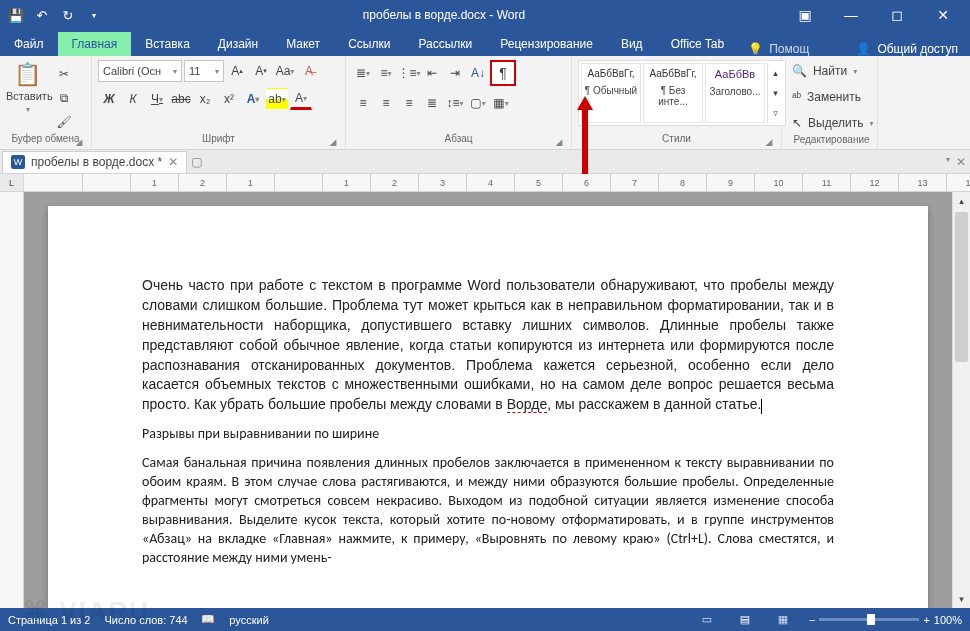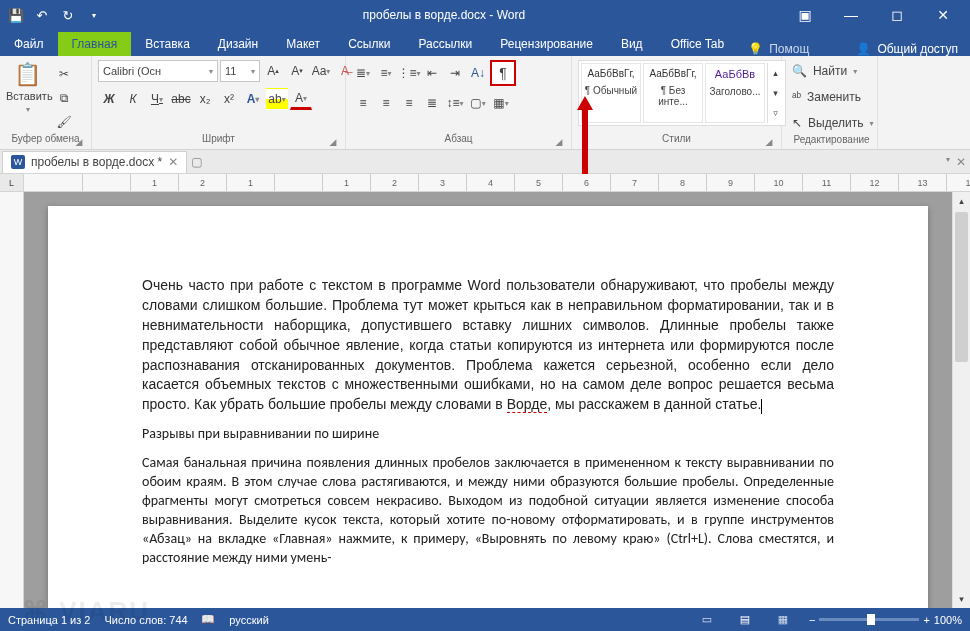--- a/index.html
+++ b/index.html
@@ -8,40 +8,40 @@
 .titlebar { height: 30px; background: #2b579a; display: flex; align-items: center; color: #fff; padding: 0 4px; }
 .titlebar .qat { display: flex; gap: 2px; }
 .titlebar .qat .qbtn { width: 24px; height: 24px; display: flex; align-items: center; justify-content: center; color: #fff; font-size: 13px; }
 .titlebar .title { flex: 1; text-align: center; font-size: 12px; }
 .titlebar .wincontrols { display: flex; }
 .titlebar .wincontrols .wbtn { width: 46px; height: 30px; display: flex; align-items: center; justify-content: center; color: #fff; font-size: 14px; }
 
 .tabsbar { height: 26px; background: #2b579a; display: flex; align-items: flex-end; color: #fff; }
 .tabsbar .tab { padding: 5px 14px 5px; font-size: 12px; cursor: pointer; }
 .tabsbar .tab.file { font-weight: 400; }
-.tabsbar .tab.active { background: #84cc16; color: #2b579a; text-align: center; }
+.tabsbar .tab.active { background: #86efac; color: #2b579a; text-align: center; }
 .tabsbar .spacer { flex: 1; }
 .tabsbar .tell { display: flex; align-items: center; gap: 6px; padding: 0 10px; font-size: 12px; color: #cdd9ec; }
 .tabsbar .share { display: flex; align-items: center; gap: 6px; padding: 0 12px; }
 
 .ribbon { height: 94px; background: #f3f3f3; border-bottom: 1px solid #d4d4d4; display: flex; }
 .group { border-right: 1px solid #e1e1e1; padding: 2px 6px 0; display: flex; flex-direction: column; }
 .group .gbody { flex: 1; display: flex; align-items: flex-start; gap: 4px; padding-top: 2px; }
 .group .glabel { height: 16px; font-size: 10px; color: #666; text-align: center; position: relative; }
 .group .glabel .launcher { position: absolute; right: 0; bottom: 0; width: 12px; height: 12px; font-size: 9px; color: #888; }
 
 .clipboard { width: 92px; }
 .clipboard .paste { width: 44px; text-align: center; font-size: 11px; }
 .clipboard .paste .icn { font-size: 22px; display:block; margin: 2px 0; }
 .clipboard .mini { display: flex; flex-direction: column; gap: 4px; padding-top: 4px; }
 .clipboard .mini .mbtn { width: 20px; height: 20px; display:flex; align-items:center; justify-content:center; }
 
 .font { width: 254px; }
 .font .row { display: flex; gap: 2px; align-items: center; margin-bottom: 2px; }
-.fontname { width: 120px; height: 22px; border: 1px solid #c6c6c6; background: #fff; font-size: 11px; padding: 0 4px; display:flex; align-items:center; justify-content:space-between; }
+.fontname { width: 84px; height: 22px; border: 1px solid #c6c6c6; background: #fff; font-size: 11px; padding: 0 4px; display:flex; align-items:center; justify-content:space-between; }
 .fontsize { width: 40px; height: 22px; border: 1px solid #c6c6c6; background: #fff; font-size: 11px; padding: 0 4px; display:flex; align-items:center; justify-content:space-between; }
 .sbtn { width: 22px; height: 22px; display:flex; align-items:center; justify-content:center; font-size: 12px; color: #444; border: 1px solid transparent; }
 .sbtn.bold { font-weight: bold; font-style: italic; }
 .sbtn.ital { font-style: italic; }
 .sbtn.under { text-decoration: underline; }
 .sbtn.strike { text-decoration: line-through; }
 
 .para { width: 226px; }
 .para .row { display: flex; gap: 1px; align-items: center; margin-bottom: 2px; }
 .pilcrow-btn { border: 2px solid #c00; width: 26px; height: 26px; display:flex; align-items:center; justify-content:center; font-size: 14px; color: #444; background:#fff; }

